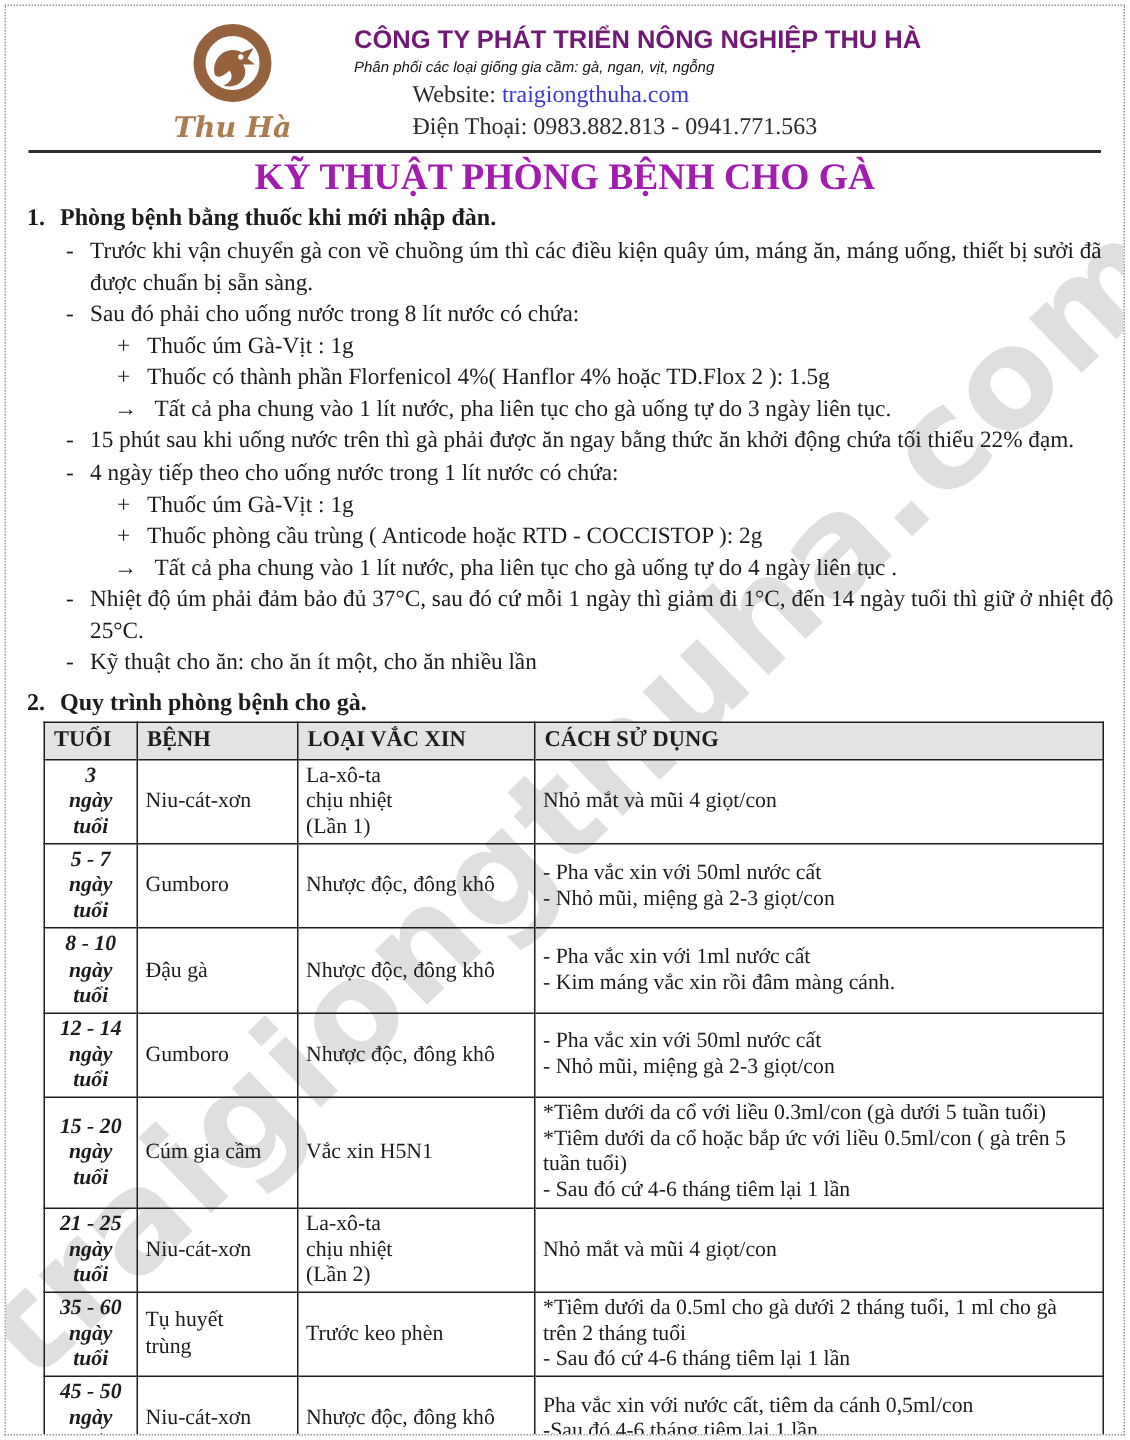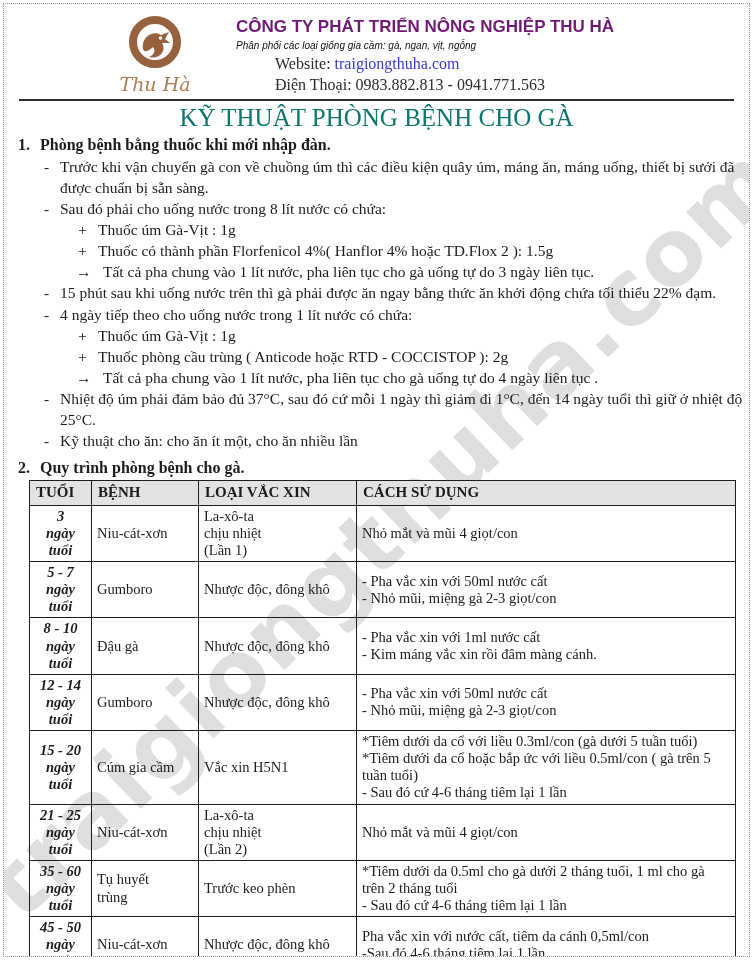--- a/index.html
+++ b/index.html
@@ -11,31 +11,31 @@
     transform:translate(-50%,-50%) rotate(-44deg);
     font-family:"DejaVu Sans", sans-serif; font-weight:bold; font-size:92px;
     color:rgba(140,140,140,0.28); white-space:nowrap; letter-spacing:2px;
     z-index:0; pointer-events:none;
   }
   .content { position:relative; z-index:1; padding:6px 14px 0 14px; }
 
   
   .hdr { display:flex; align-items:flex-start; padding-left:82px; padding-top:4px; }
   .logo-box { width:110px; text-align:center; flex-shrink:0; }
-  .logo-script { font-family:"DejaVu Serif", serif; font-style:italic; font-weight:normal;
+  .logo-script { font-family:"DejaVu Serif", serif; font-style:italic; font-weight:bold;
     font-size:19px; color:#ab7e52; margin-top:-3px; }
   .hdr-text { margin-left:26px; line-height:1.22; padding-top:3px; }
   .company { font-family:"Liberation Sans", sans-serif; font-weight:bold; font-size:17px; color:#701a75; }
   .tagline { font-family:"Liberation Sans", sans-serif; font-style:italic; font-size:10px; color:#111; margin-top:2px; }
   .hline { font-size:16px; margin-top:2px; color:#2b2b2b;margin-left:39px; }
   .hline .lnk { color:#3a3acc; }
   .divider { border-top:2px solid #2e2e2e; margin:4px 1px 0 1px; }
 
   
-  .title { text-align:center; font-weight:normal; font-size:25px; letter-spacing:0px; margin:3px 0 4px 0; color:#0f766e; }
+  .title { text-align:center; font-weight:bold; font-size:25px; letter-spacing:0px; margin:3px 0 4px 0; color:#a21caf; }
 
   
   .sec-head { font-weight:bold; font-size:16px; margin:2px 0 2px 0; }
   .sec-head .num { display:inline-block; width:22px; }
   .li { display:flex; font-size:15.5px; line-height:1.36; width:702px; }
   .li .mk { flex-shrink:0; text-align:left; }
   .lvl1 { margin-left:26px; }
   .lvl1 .mk { width:16px; }
   .lvl2 { margin-left:60px; }
   .lvl2 .mk { width:20px; }

